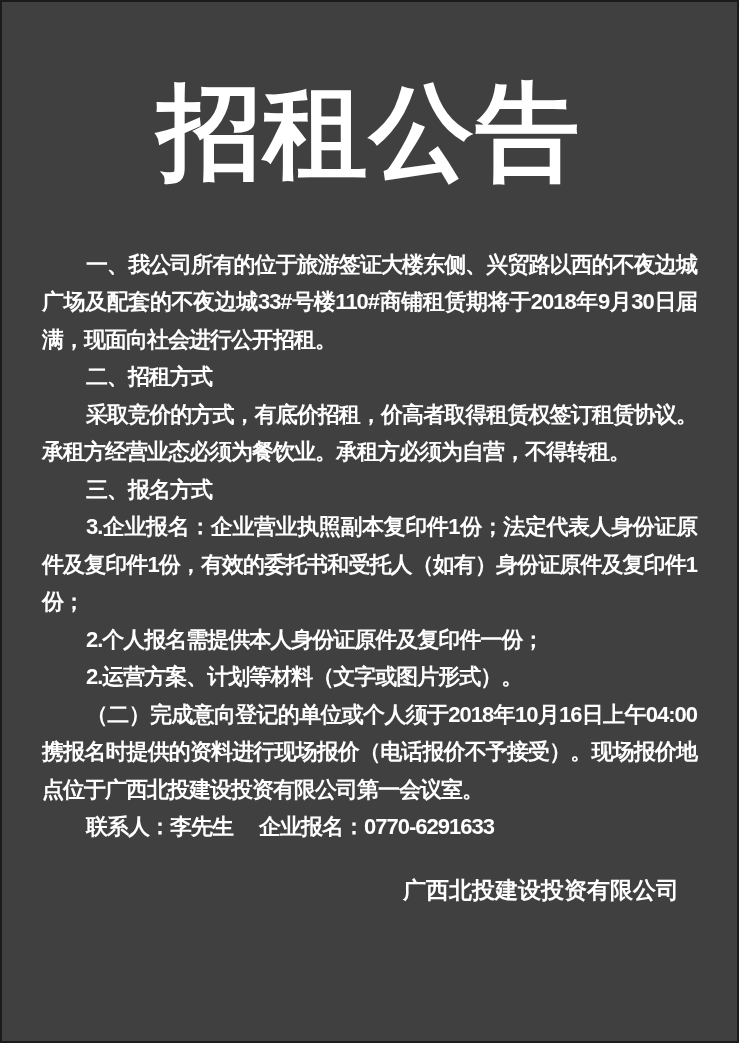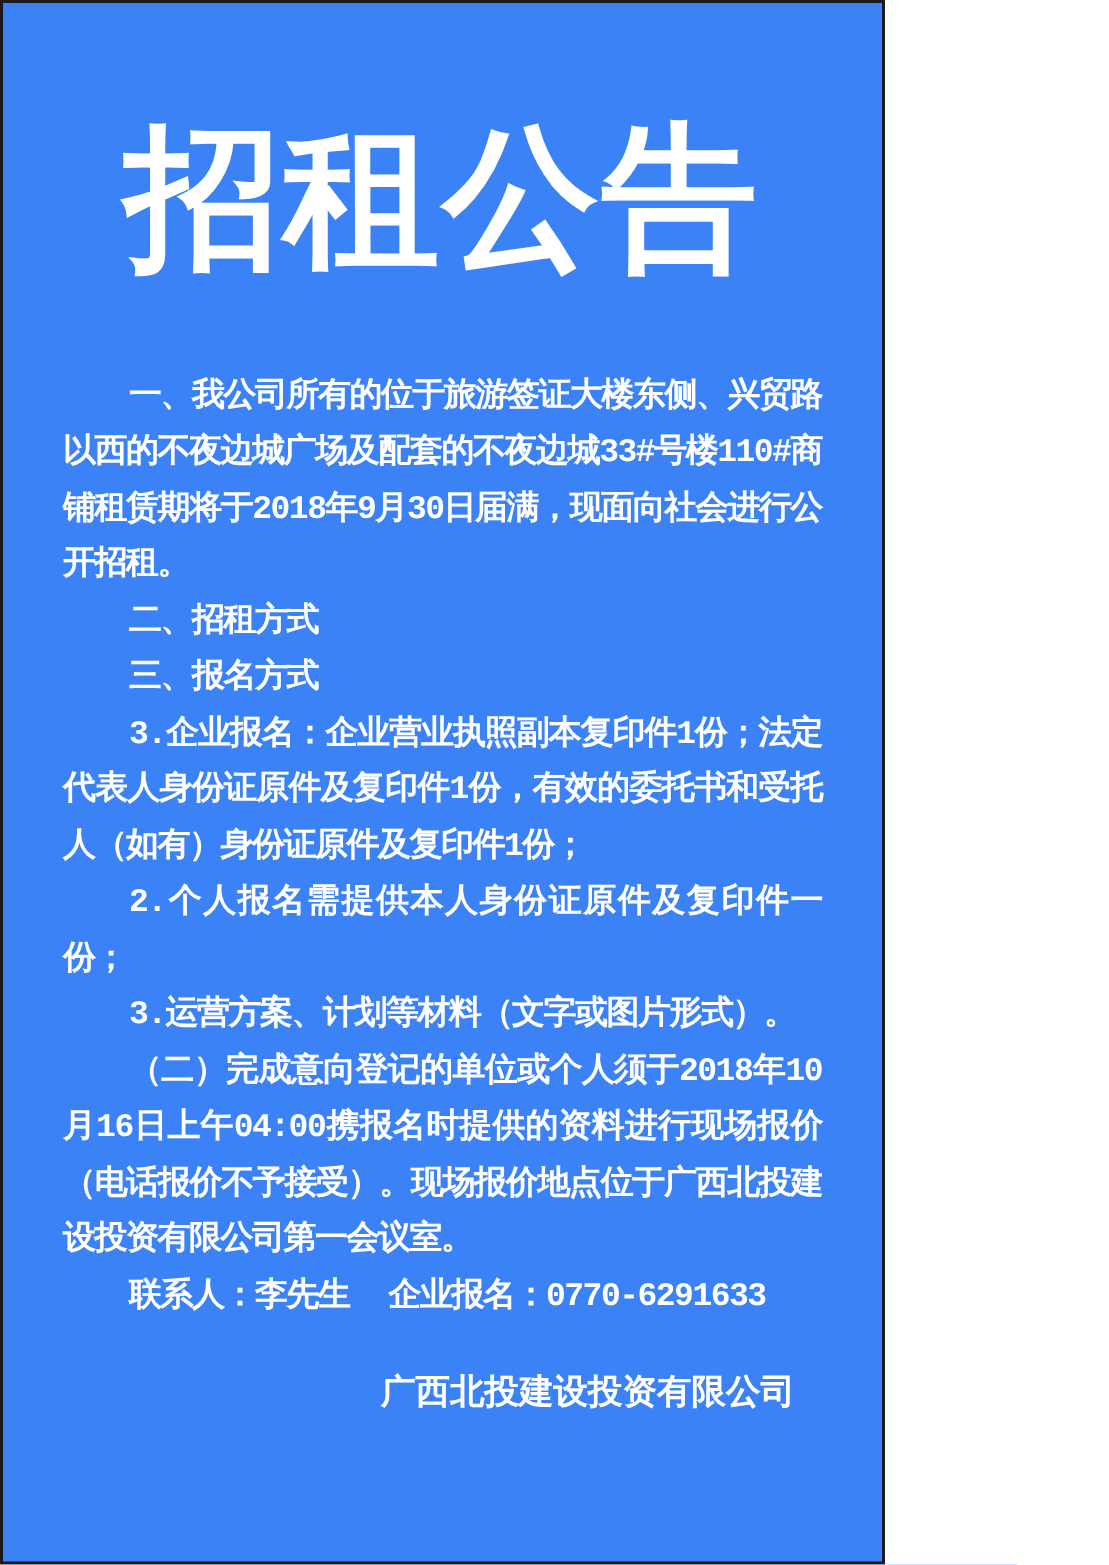--- a/index.html
+++ b/index.html
@@ -2,24 +2,24 @@
 <html><head>
 <meta charset="utf-8">
 <style>
   html, body {
     margin: 0;
     padding: 0;
     background: #ffffff;
   }
   .poster {
     position: relative;
-    width: 590px;
+    width: 739px;
     height: 1043px;
     box-sizing: border-box;
-    background: #3b82f6;
+    background: #404040;
     border: 2px solid #1b1b1b;
     overflow: hidden;
   }
   .title {
     margin: 70px 0 0 0;
     text-align: center;
     color: #ffffff;
     font-family: "DejaVu Serif", "Liberation Serif", serif;
     font-weight: 700;
     font-size: 104px;
@@ -32,21 +32,20 @@
     font-family: "Liberation Sans", "DejaVu Sans", sans-serif;
     font-weight: 700;
     font-size: 22px;
     letter-spacing: -1px;
     line-height: 37.5px;
     text-align: justify;
   }
   .para {
     margin: 0;
     text-indent: 2em;
-    font-family: Liberation Mono, monospace;
   }
   .contact .gap {
     display: inline-block;
     width: 26px;
   }
   .signature {
     margin: 26px 58px 0 auto;
     width: fit-content;
     text-align: center;
     color: #ffffff;
@@ -59,24 +58,25 @@
 </head>
 <body>
 
 <div class="poster">
 
   <h1 class="title">招租公告</h1>
 
   <div class="body-text">
     <p class="para">一、我公司所有的位于旅游签证大楼东侧、兴贸路以西的不夜边城广场及配套的不夜边城33#号楼110#商铺租赁期将于2018年9月30日届满，现面向社会进行公开招租。</p>
     <p class="para">二、招租方式</p>
+    <p class="para">采取竞价的方式，有底价招租，价高者取得租赁权签订租赁协议。承租方经营业态必须为餐饮业。承租方必须为自营，不得转租。</p>
     <p class="para">三、报名方式</p>
     <p class="para">3.企业报名：企业营业执照副本复印件1份；法定代表人身份证原件及复印件1份，有效的委托书和受托人（如有）身份证原件及复印件1份；</p>
     <p class="para">2.个人报名需提供本人身份证原件及复印件一份；</p>
-    <p class="para">3.运营方案、计划等材料（文字或图片形式）。</p>
+    <p class="para">2.运营方案、计划等材料（文字或图片形式）。</p>
     <p class="para">（二）完成意向登记的单位或个人须于2018年10月16日上午04:00携报名时提供的资料进行现场报价（电话报价不予接受）。现场报价地点位于广西北投建设投资有限公司第一会议室。</p>
     <p class="para contact">
       <span>联系人：</span><span>李先生</span><span class="gap"></span><span>企业报名：</span><span>0770-6291633</span>
     </p>
   </div>
 
   <div class="signature">
     <div>广西北投建设投资有限公司</div>
 
   </div>

